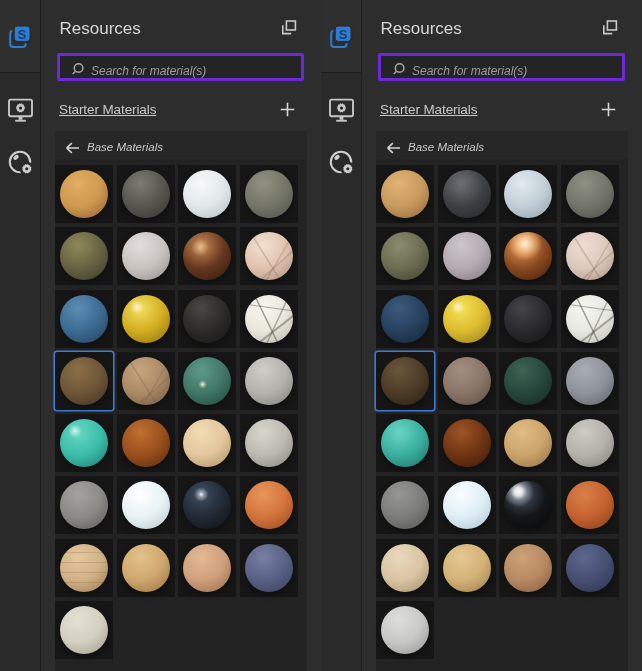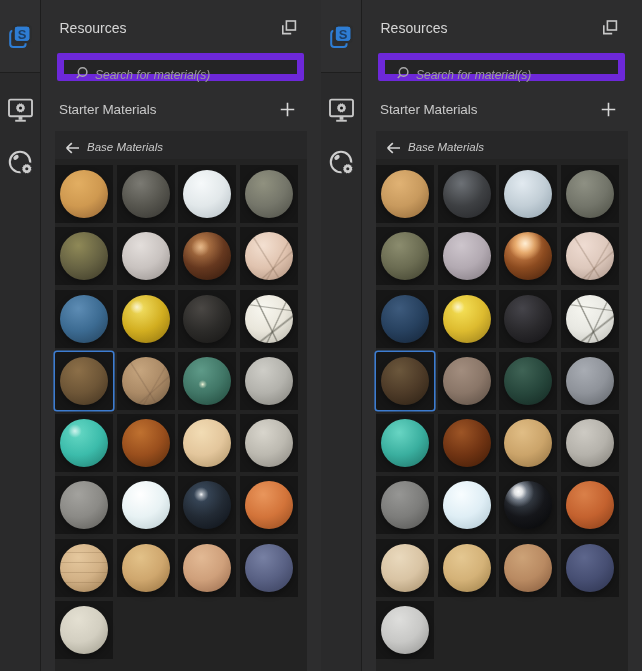--- a/index.html
+++ b/index.html
@@ -8,30 +8,30 @@
 .app { position:absolute; top:0; width:321px; height:671px; }
 .sidebar { position:absolute; left:0; top:0; width:41px; height:671px;
   background:#2a2a2b; border-right:1px solid #1d1d1d; }
 .sbtop { position:absolute; left:0; top:0; width:40px; height:73px;
   background:#2f2f30; border-bottom:1px solid #1e1e1e; }
 .logo { position:absolute; left:8px; top:24px; }
 .monitor { position:absolute; left:7px; top:97px; }
 .ball { position:absolute; left:7px; top:149px; }
 .panel { position:absolute; left:41px; top:0; width:280px; height:671px;
   background:#2d2d2e; }
-.title { position:absolute; left:18.5px; top:22px; font-size:14px; line-height:13px;
+.title { position:absolute; left:18.5px; top:22px; font-size:17px; line-height:13px;
   color:#d6d6d6; }
 .dup { position:absolute; left:240px; top:19.5px; }
 .search { position:absolute; left:16px; top:53px; width:247px; height:28px;
-  background:#242425; border:7px solid #6d28d9; border-radius:2px; }
+  background:#242425; border:3px solid #6d28d9; border-radius:2px; }
 .mag { position:absolute; left:10px; top:6px; }
 .ph { position:absolute; left:31px; top:7.5px; font-size:12px; font-style:italic;
   color:#9c9c9c; }
 .subtitle { position:absolute; left:18px; top:102.5px; font-size:13.5px; line-height:13.5px; letter-spacing:-0.1px;
-  color:#c9c9c9; }
+  color:#c9c9c9;text-decoration:underline; }
 .plus { position:absolute; left:238.5px; top:101.5px; }
 .gridwrap { position:absolute; left:14px; top:131px; width:252px; height:540px;
   background:#232323; }
 .crumb { position:absolute; left:0; top:0; width:252px; height:28px; background:#272728;font-style:italic; }
 .arrow { position:absolute; left:10px; top:10.5px; }
 .crumb span { position:absolute; left:32px; top:11px; font-size:11.5px; line-height:11.5px;
   color:#c9c9c9; }
 .grid { position:absolute; left:0px; top:34px; width:252px;
   display:grid; grid-template-columns:repeat(4,58px); grid-auto-rows:58px;
   column-gap:3.6px; row-gap:4.3px; }

